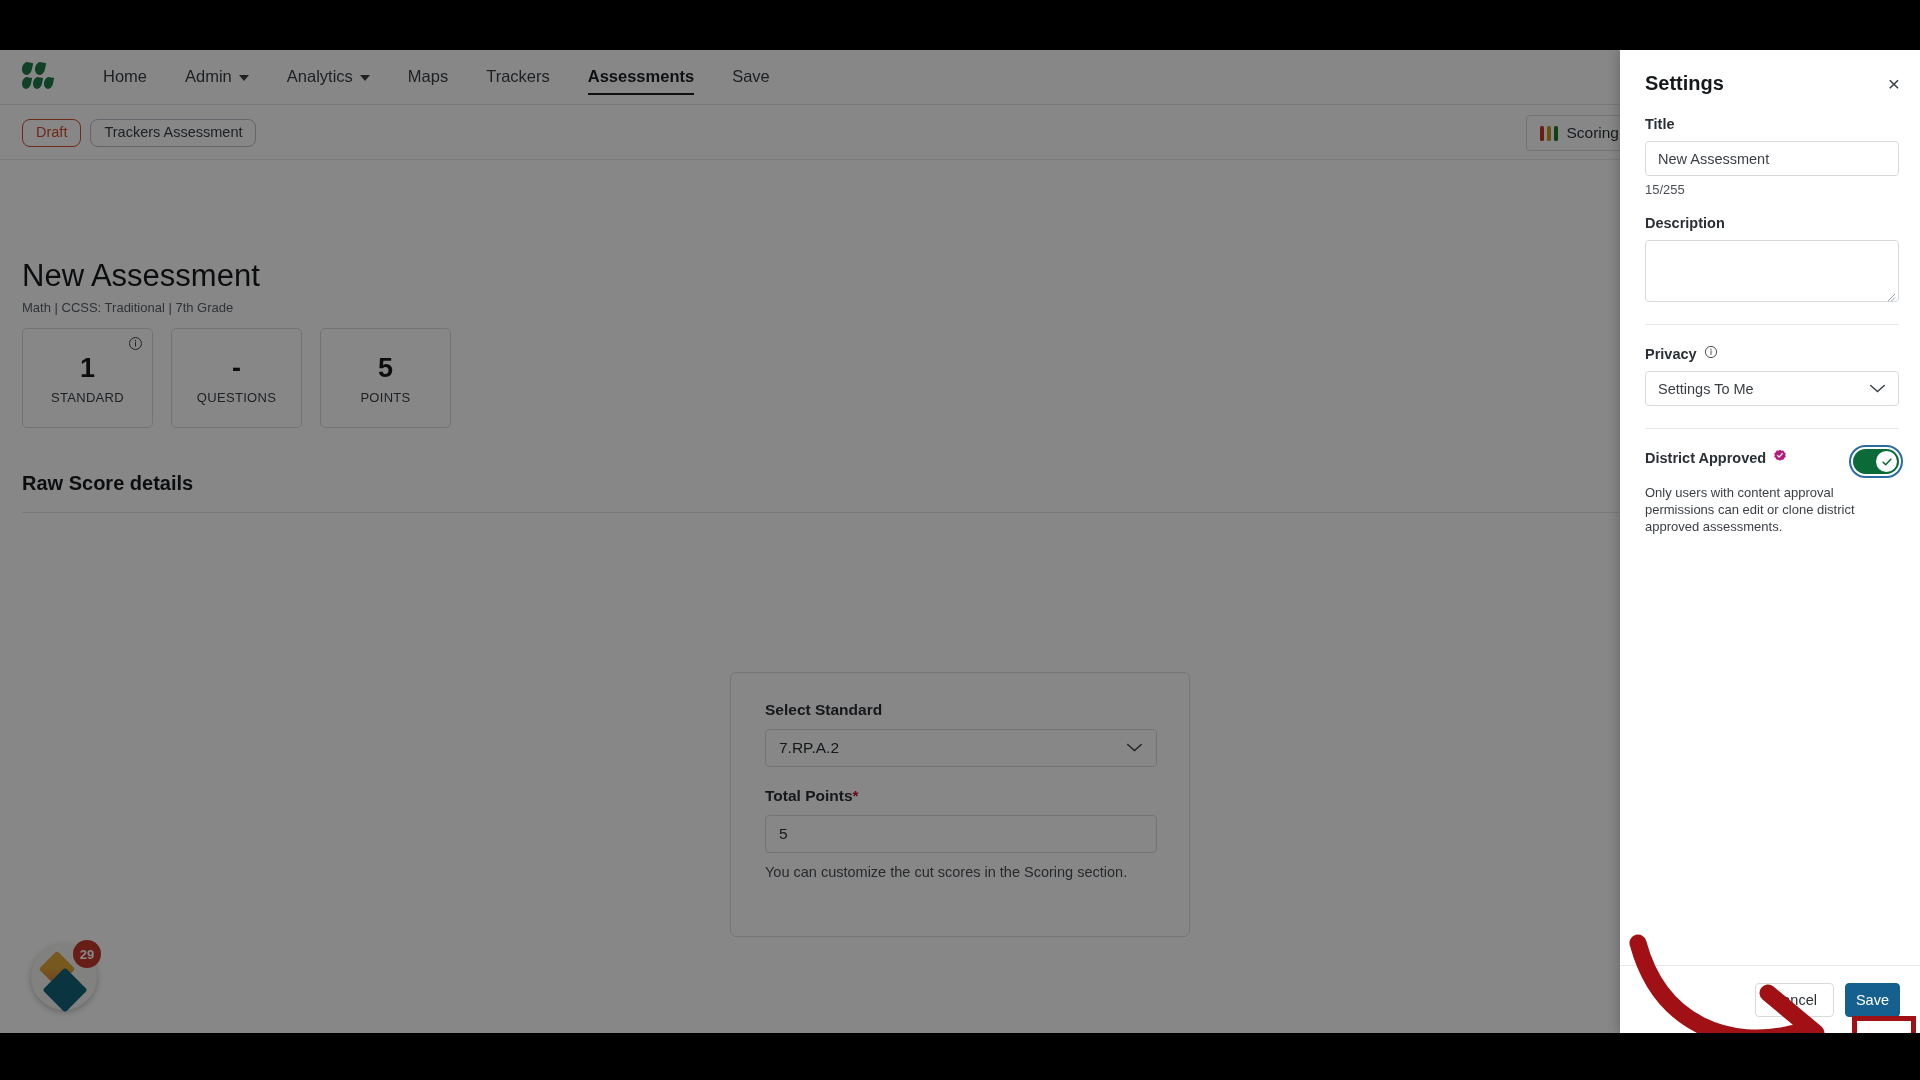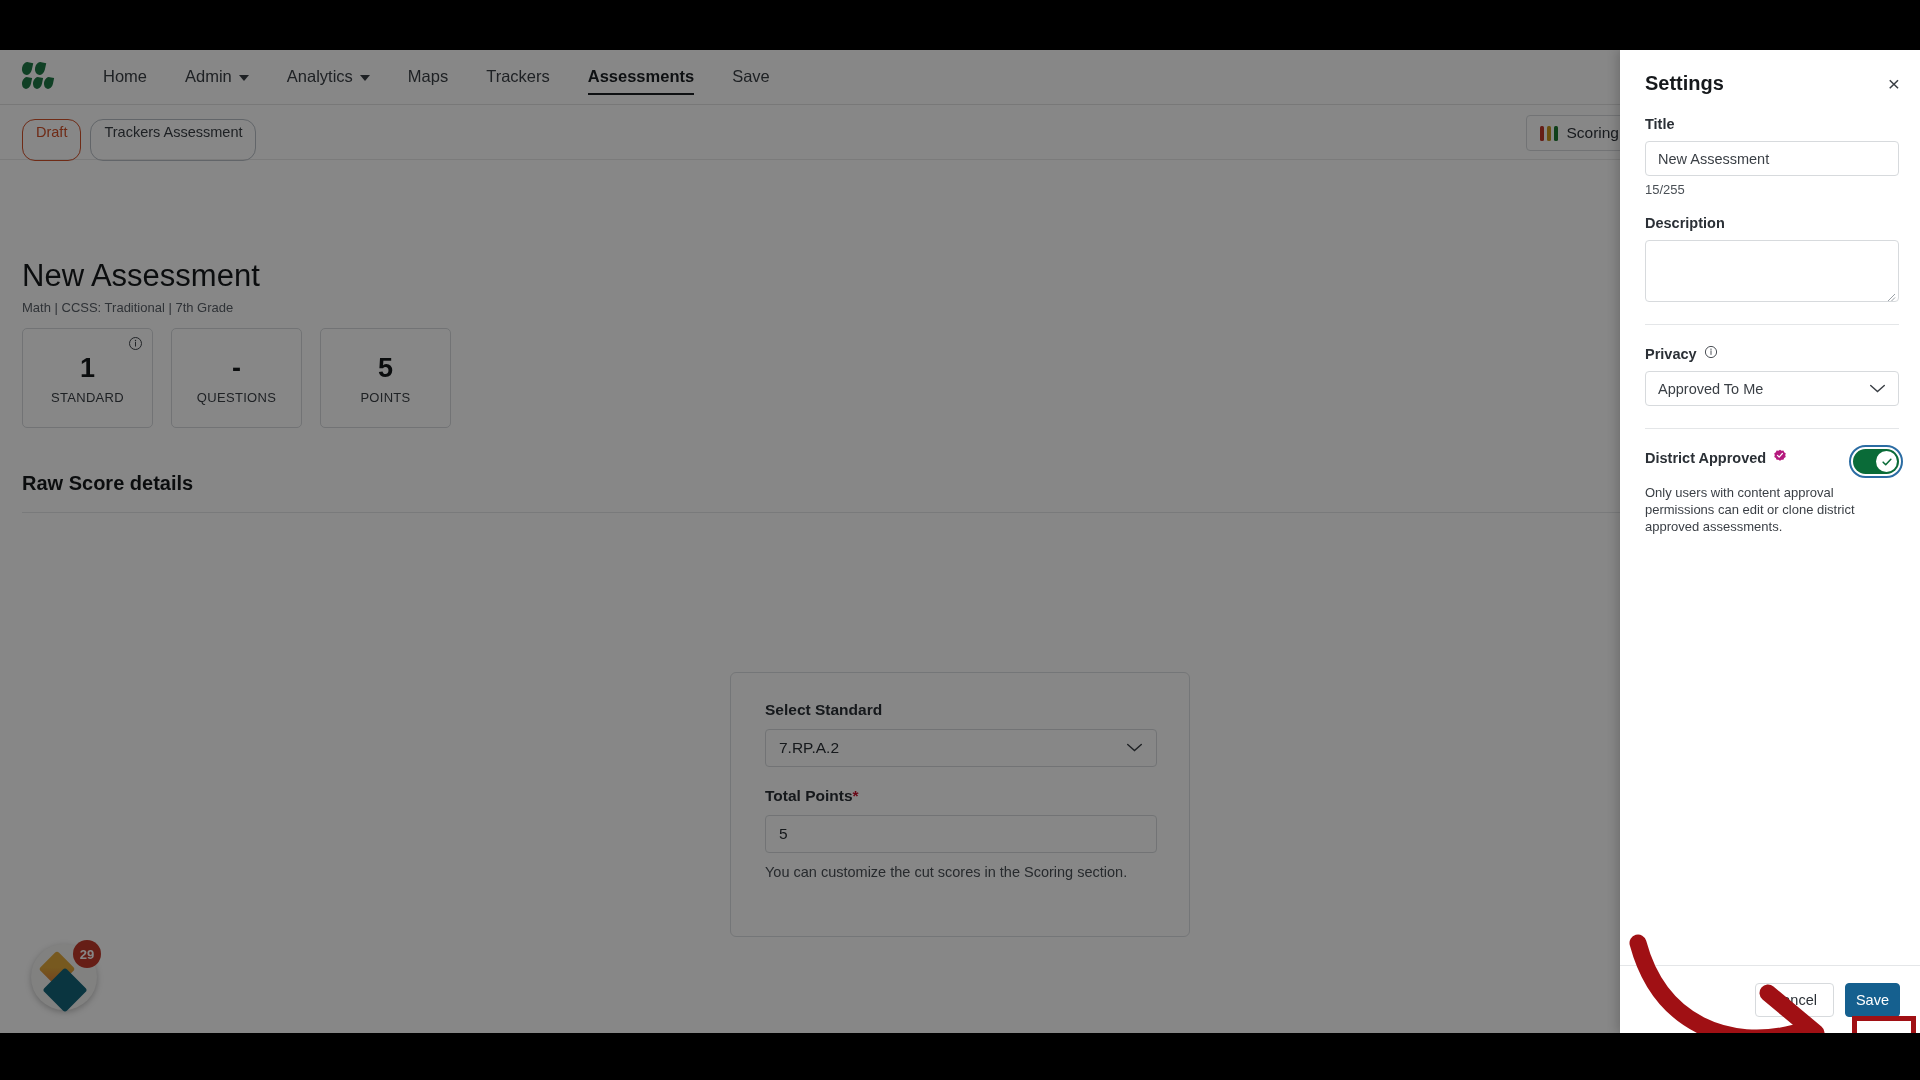--- a/index.html
+++ b/index.html
@@ -82,22 +82,22 @@
   #subhead {
     position: absolute;
     left: 0; top: 55px;
     width: 1920px; height: 55px;
     border-bottom: 1px solid #e9e9e9;
     background: #fff;
     z-index: 4;
   }
   .badges { position: absolute; left: 22px; top: 14px; display: flex; gap: 9px; }
   .badge {
-    border-radius: 13px;
-    padding: 4px 13px 19px 13px;
+    border-radius: 8px;
+    padding: 4px 13px 5px 13px;
     font-size: 14.5px;
     line-height: 17px;
   }
   .badge-draft { border: 1px solid #d1512a; color: #d1512a; }
   .badge-type  { border: 1px solid #b9bfc6; color: #3a3f45; }
 
   .head-actions {
     position: absolute; right: 242px; top: 10px;
     display: flex; align-items: center; gap: 9px;
   }
@@ -448,21 +448,21 @@
           <span>Privacy</span>
           <span>
             <svg width="14" height="14" viewBox="0 0 20 20" fill="none" stroke="#3a3f45" stroke-width="1.3">
               <circle cx="10" cy="10" r="8"></circle>
               <path d="M10 8.3v5.2" stroke-linecap="round"></path>
               <circle cx="10" cy="6" r="0.9" fill="#3a3f45" stroke="none"></circle>
             </svg>
           </span>
         </div>
         <div class="dr-select">
-          <span>Approved To Me</span>
+          <span>Settings To Me</span>
           <span class="chev-wrap">
             <svg width="17" height="11" viewBox="0 0 20 12" fill="none" stroke="#3a3f45" stroke-width="1.7" stroke-linecap="round">
               <path d="M2 2.5 L10 9.5 L18 2.5"></path>
             </svg>
           </span>
         </div>
 
         <div class="dr-sep"></div>
 
         <div class="approve-row">

